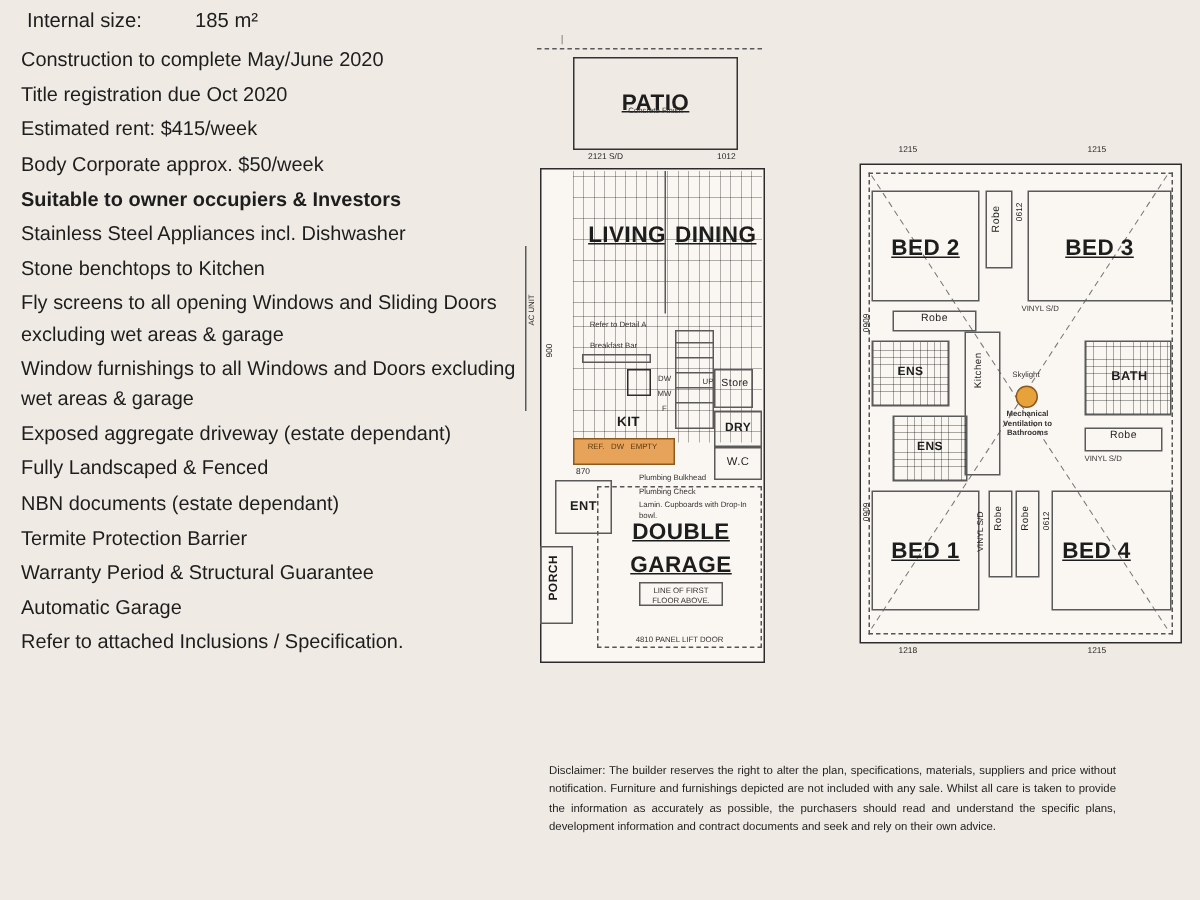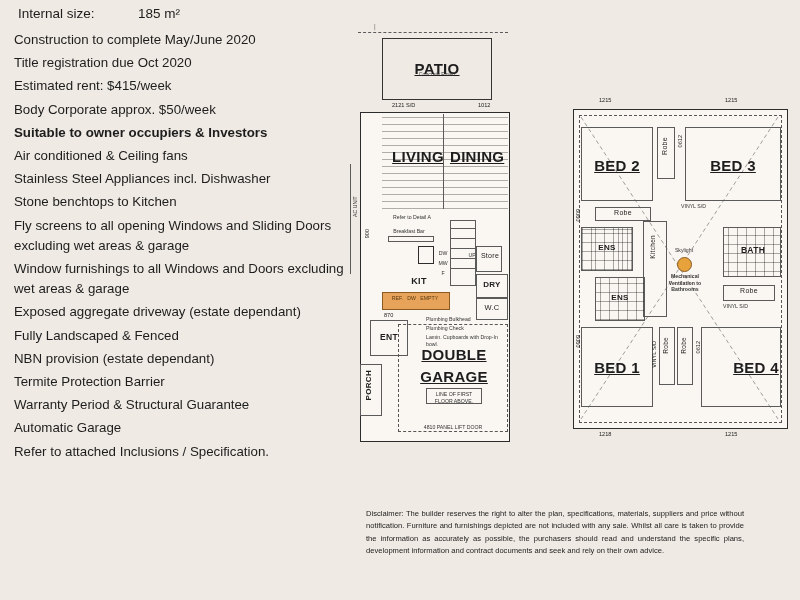--- a/index.html
+++ b/index.html
@@ -14,21 +14,21 @@
   .page{position:relative;width:800px;height:548px;}
 
   
   .features{
     position:absolute;left:14px;top:6px;width:330px;
   }
   .size-row{
     display:flex;align-items:baseline;font-size:13.5px;margin:0 0 9px 4px;
   }
   .size-label{width:112px;}
-  .size-value{font-size:13.5px;margin-left:8px;}
+  .size-value{font-size:13.5px;}
   .feat{
     font-size:13.3px;line-height:1.52;margin:0 0 3px 0;
     white-space:pre-line;
   }
   .feat.bold{font-weight:bold;}
 
   
   .plan{
     position:absolute;left:345px;top:24px;width:445px;height:450px;
   }
@@ -75,28 +75,27 @@
     <div class="size-row">
       <span class="size-label">Internal size:</span>
       <span class="size-value">185 m²</span>
     </div>
     <div id="feature-list">
         <div class="feat">Construction to complete May/June 2020</div>
         <div class="feat">Title registration due Oct 2020</div>
         <div class="feat">Estimated rent: $415/week</div>
         <div class="feat">Body Corporate approx. $50/week</div>
         <div class="feat bold">Suitable to owner occupiers &amp; Investors</div>
-        <div class="feat">Air conditioned &amp; Ceiling fans</div>
         <div class="feat">Stainless Steel Appliances incl. Dishwasher</div>
         <div class="feat">Stone benchtops to Kitchen</div>
         <div class="feat">Fly screens to all opening Windows and Sliding Doors excluding wet areas &amp; garage</div>
         <div class="feat">Window furnishings to all Windows and Doors excluding wet areas &amp; garage</div>
         <div class="feat">Exposed aggregate driveway (estate dependant)</div>
         <div class="feat">Fully Landscaped &amp; Fenced</div>
-        <div class="feat">NBN provision (estate dependant)</div>
+        <div class="feat">NBN documents (estate dependant)</div>
         <div class="feat">Termite Protection Barrier</div>
         <div class="feat">Warranty Period &amp; Structural Guarantee</div>
         <div class="feat">Automatic Garage</div>
         <div class="feat">Refer to  attached Inclusions / Specification.</div>
       </div>
   </div>
 
   <div class="plan">
 
     <div class="ground">
@@ -220,20 +219,20 @@
       <div class="lbl mid" style="left:14px;top:250px;width:60px;">BED 1</div>
 
       <div class="thin" style="left:86px;top:218px;width:16px;height:58px;"></div>
       <div class="lbl vert" style="left:89px;top:228px;font-size:6.5px;">Robe</div>
       <div class="thin" style="left:104px;top:218px;width:16px;height:58px;"></div>
       <div class="lbl vert" style="left:107px;top:228px;font-size:6.5px;">Robe</div>
       <div class="dim vert" style="left:78px;top:232px;">VINYL S/D</div>
       <div class="dim vert" style="left:122px;top:232px;">0612</div>
 
       <div class="thin" style="left:128px;top:218px;width:80px;height:80px;"></div>
-      <div class="lbl mid" style="left:153px;top:250px;width:60px;">BED 4</div>
+      <div class="lbl mid" style="left:128px;top:250px;width:60px;">BED 4</div>
 
       <div class="dim vert" style="left:2px;top:226px;">0909</div>
     </div>
   </div>
 
   <div class="disclaimer">Disclaimer: The builder reserves the right to alter the plan, specifications, materials, suppliers and price without notification. Furniture and furnishings depicted are not included with any sale. Whilst all care is taken to provide the information as accurately as possible, the purchasers should read and understand the specific plans, development information and contract documents and seek and rely on their own advice.</div>
 </div>
 
 </body></html>

